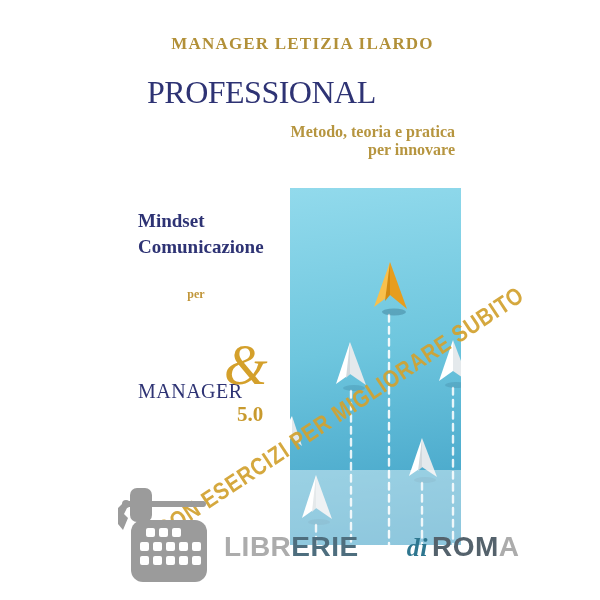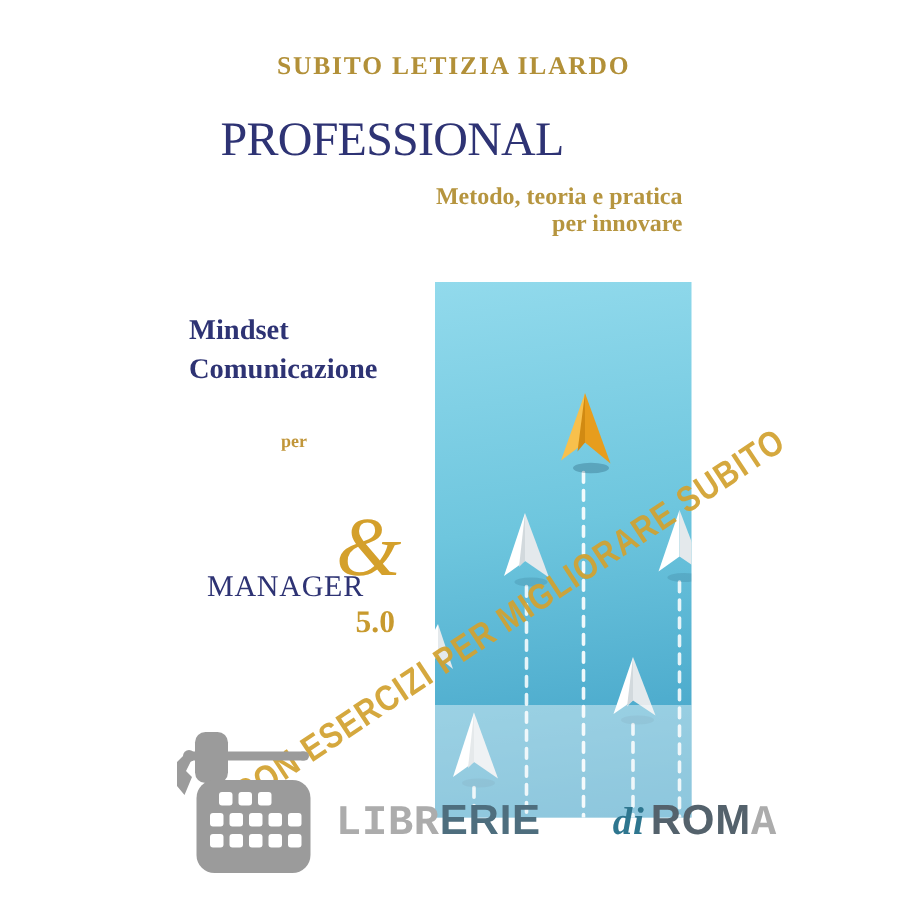--- a/index.html
+++ b/index.html
@@ -18,21 +18,21 @@
     left:147px;top:74px;width:340px;
     font-size:32px;line-height:36px;letter-spacing:-0.5px;
     color:#2e3374;
   }
   .subtitle{
     top:123px;right:145px;width:260px;text-align:right;
     font-size:16px;line-height:17.5px;font-weight:bold;
     color:#b6953f;
   }
   .topics{
-    left:126px;top:208px;
+    left:138px;top:208px;
     font-size:19px;line-height:26px;font-weight:bold;
     color:#2e3374;
   }
   .per{
     left:138px;top:287px;width:116px;text-align:center;
     font-size:12px;font-weight:bold;color:#c1963a;
   }
   .professionisti{
     left:138px;top:305px;font-size:19px;font-weight:bold;
     letter-spacing:-0.5px;color:#2e3374;
@@ -66,34 +66,34 @@
     color:#d2a230;opacity:0.93;white-space:nowrap;
   }
 
   .typewriter{left:114px;top:484px;}
 
   .brand{
     left:224px;top:531px;white-space:nowrap;
     font-family:"Liberation Sans", sans-serif;
     font-size:28px;font-weight:bold;letter-spacing:0.5px;
   }
-  .brand .lt{color:#acacac;font-family:Liberation Mono, monospace;}
+  .brand .lt{color:#acacac;}
   .brand .dk1{color:#4e6e7e;}
   .brand .dk2{color:#54626c;}
   .brand .di{
     color:#2e768f;font-family:"Liberation Serif", serif;
     font-style:italic;font-size:26px;padding:0 4px;margin-left:44px;
   }
 </style>
 </head>
 <body>
 
 <div class="page">
 
-  <div class="abs author">SUBITO LETIZIA ILARDO</div>
+  <div class="abs author">MANAGER LETIZIA ILARDO</div>
 
   <div class="abs title">
     <div>PROFESSIONAL</div>
   </div>
 
   <div class="abs subtitle">
     <div>Metodo, teoria e pratica</div>
     <div>per innovare</div>
   </div>
 

